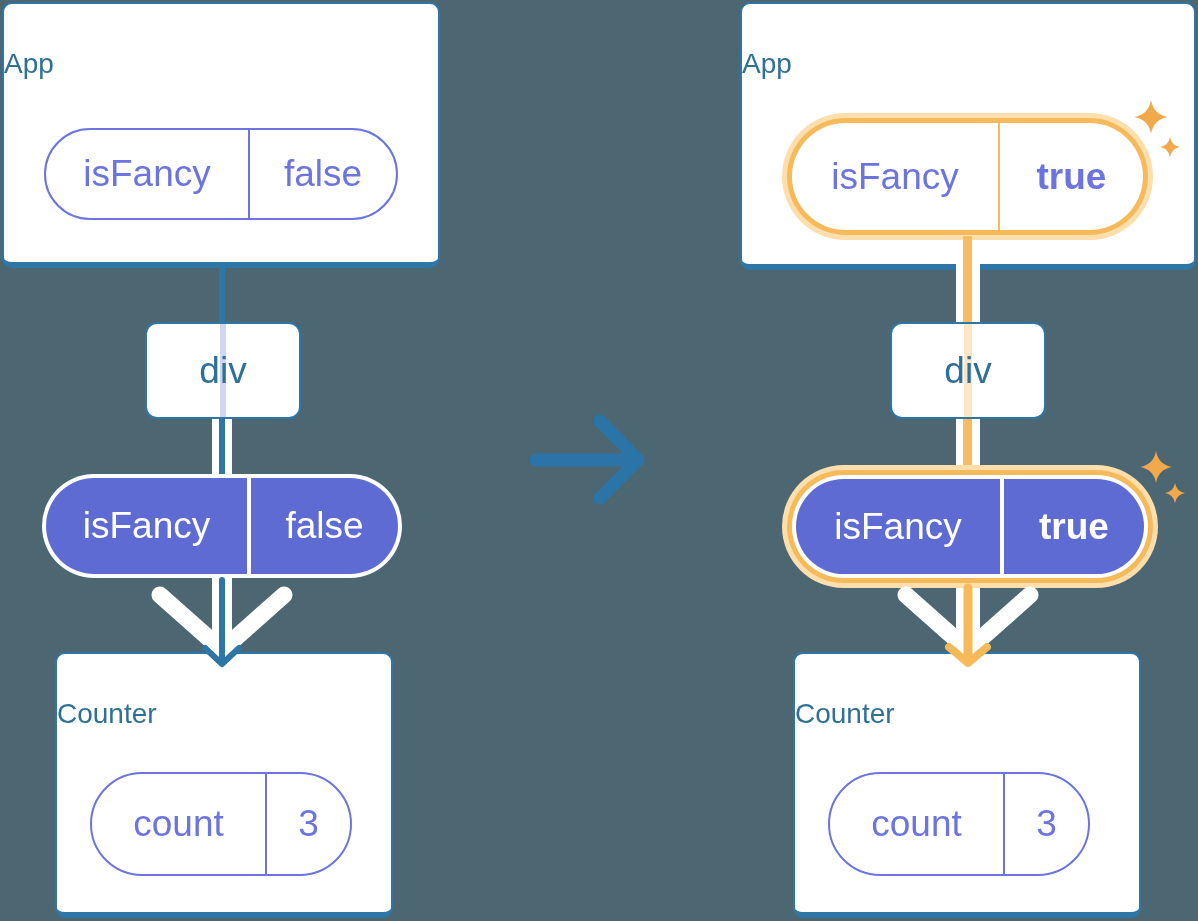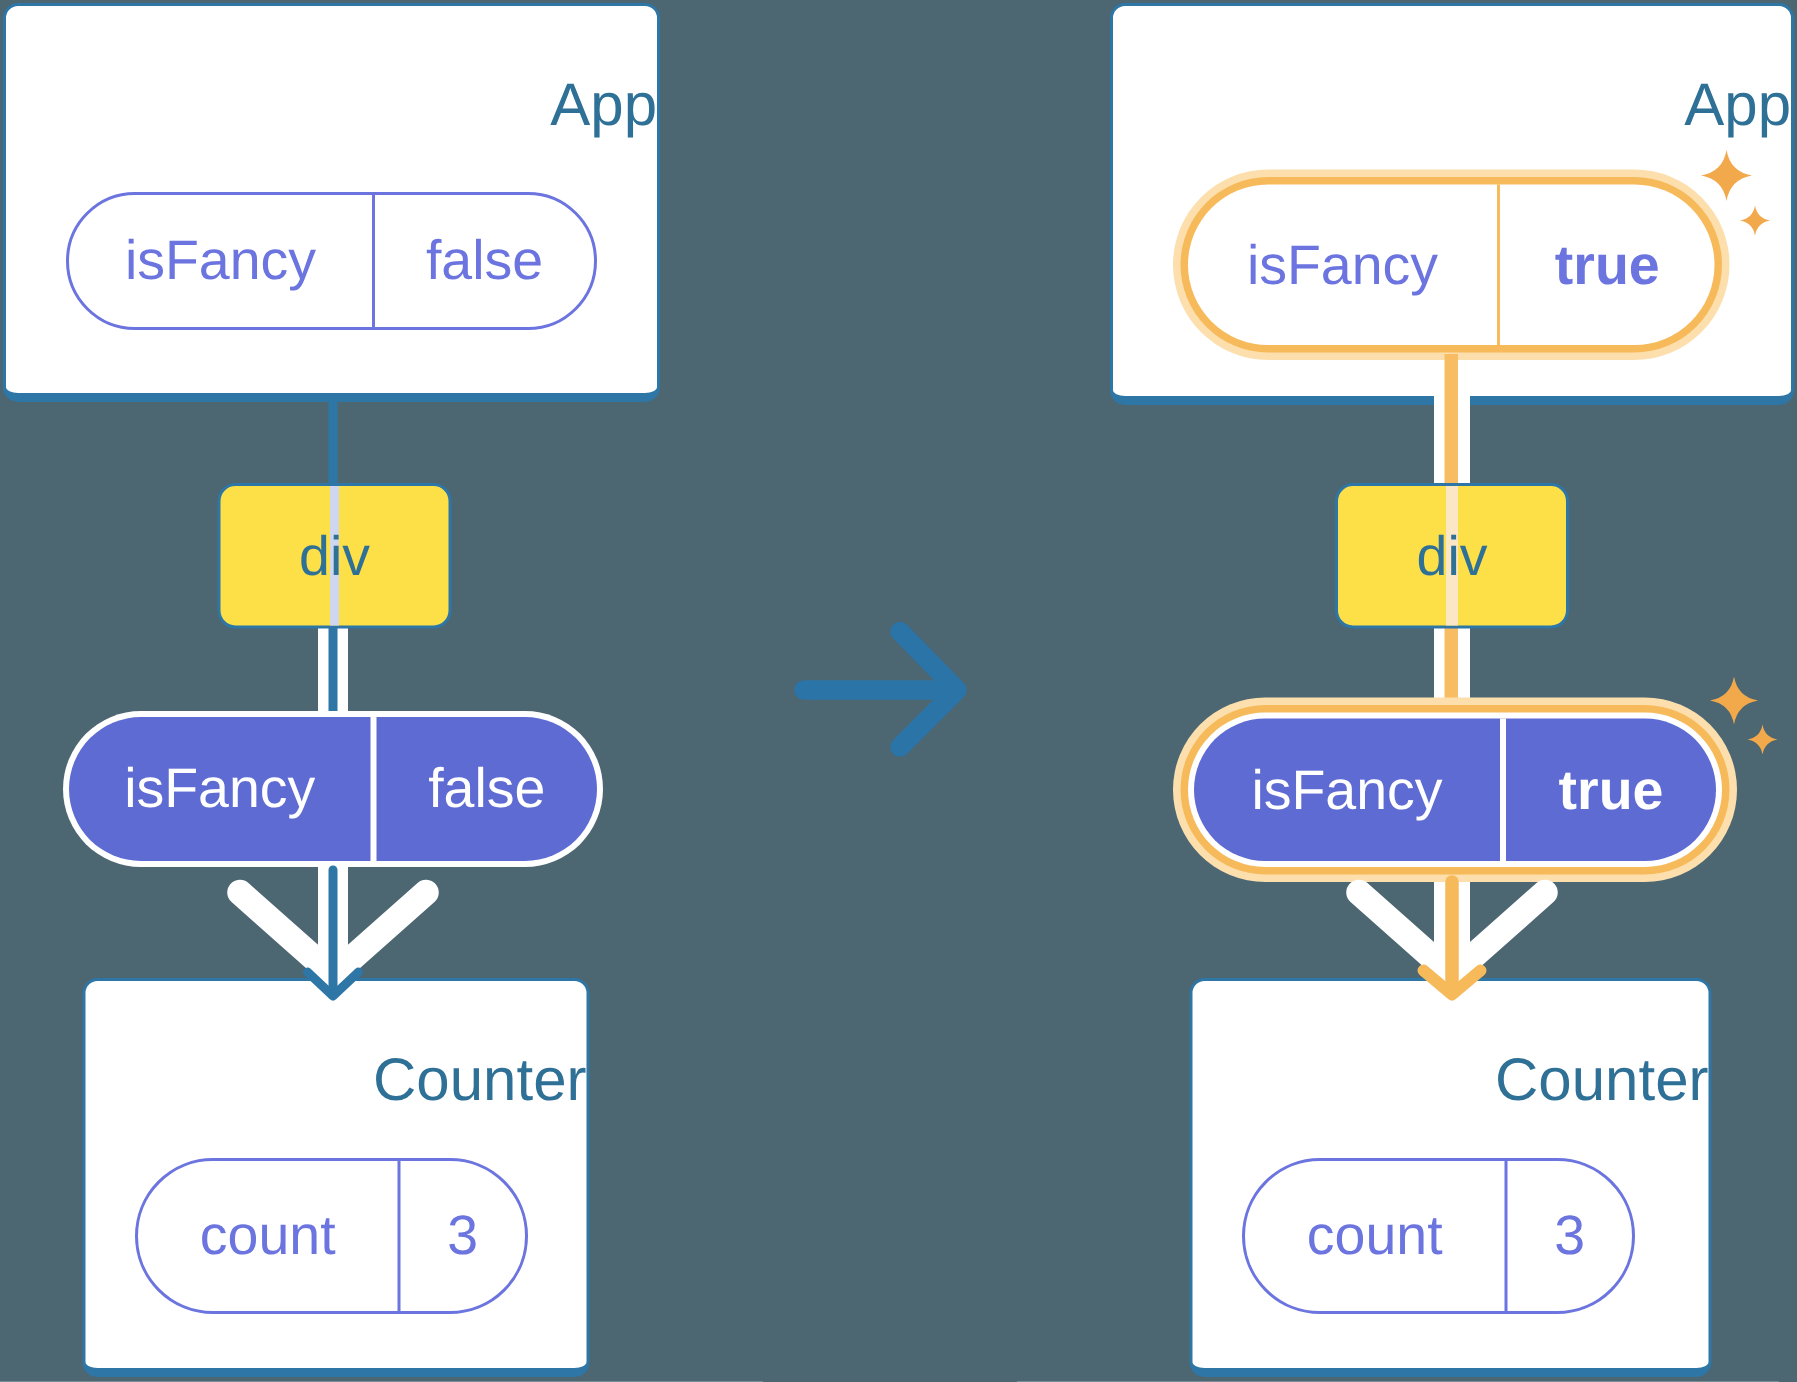--- a/index.html
+++ b/index.html
@@ -7,25 +7,25 @@
     position:relative; width:1198px; height:921px;
     background:#4c6672; overflow:hidden;
     font-family:"Liberation Sans", sans-serif;
   }
   .card {
     position:absolute; background:#ffffff;
     border:2px solid #2e76a6; border-bottom-width:6px;
     border-radius:10px; box-sizing:border-box; z-index:1;
   }
   .card-title {
-    position:absolute; left:0; right:0; text-align:right;
-    font-size:40px; font-weight:500; color:#2f7097; z-index:2;
+    position:absolute; left:0; right:0; text-align:left;
+    font-size:28px; font-weight:500; color:#2f7097; z-index:2;
   }
   .node {
-    position:absolute; background:#fde047; border:2px solid #2e76a6;
+    position:absolute; background:#ffffff; border:2px solid #2e76a6;
     border-radius:12px; box-sizing:border-box; z-index:8;
     display:flex; align-items:center; justify-content:center;
     font-size:37px; font-weight:500; color:#2f7097;
   }
   .node span { position:relative; z-index:2; }
   .thru { position:absolute; top:0; bottom:0; z-index:1; }
   .thru.lavender { width:6px; left:calc(50% - 3px); background:#cfd7f0; }
   .thru.cream    { width:8px; left:calc(50% - 4px); background:#fbe7c5; }
 
   .vline { position:absolute; z-index:5; }

